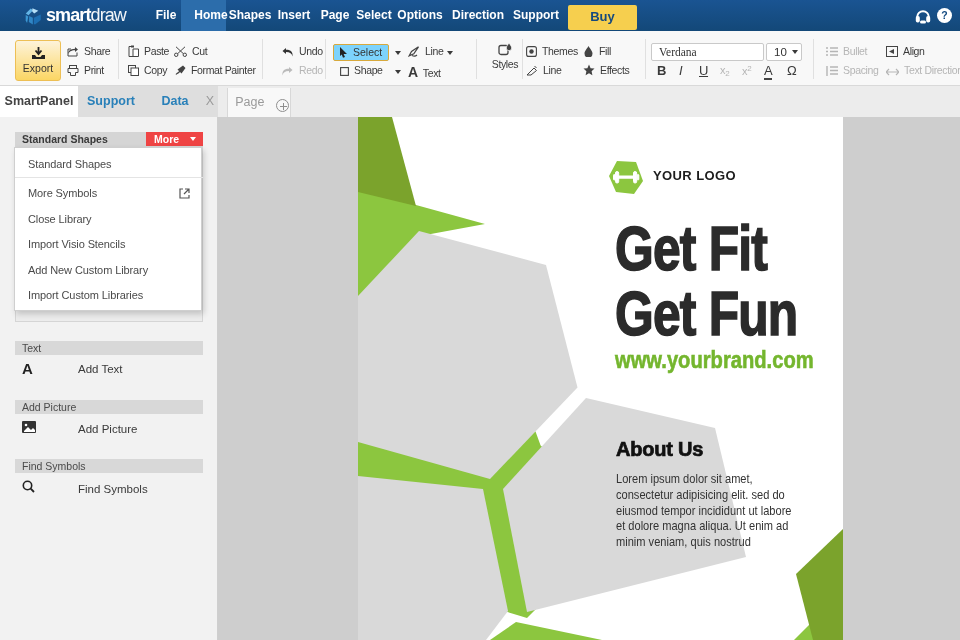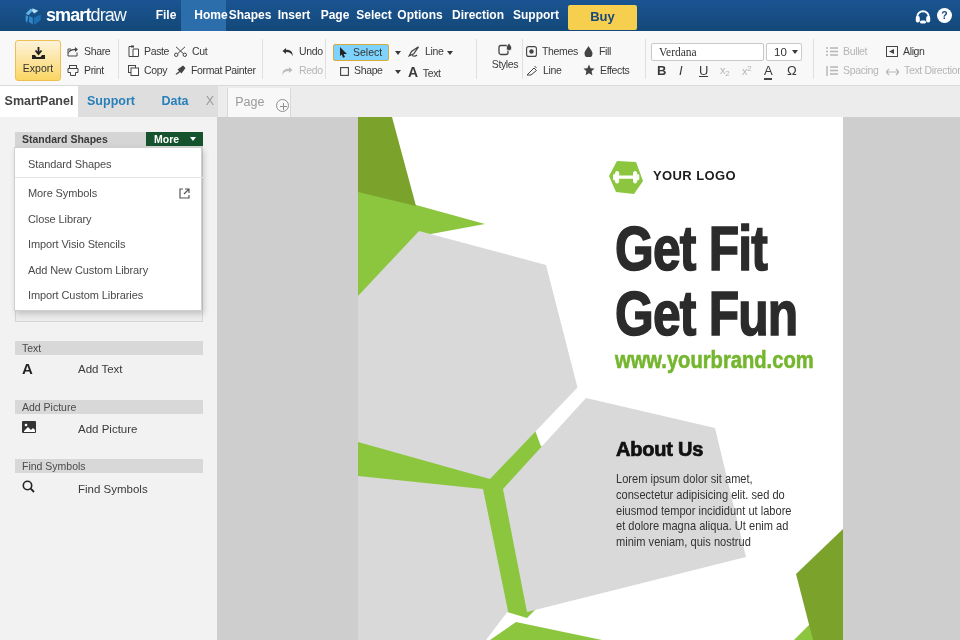--- a/index.html
+++ b/index.html
@@ -46,21 +46,21 @@
 #plus { left:276px; top:99px; width:13px; height:13px; border:1.2px solid #8f8f8f; border-radius:50%; }
 #plus:before { content:""; position:absolute; left:2.9px; top:5.7px; width:7.2px; height:1.2px; background:#8f8f8f; }
 #plus:after { content:""; position:absolute; left:5.9px; top:2.7px; width:1.2px; height:7.2px; background:#8f8f8f; }
 
 
 #main { left:0; top:117px; width:960px; height:523px; background:#cecece; }
 #panel { left:0; top:0; width:218px; height:523px; background:#f2f2f2; border-right:1px solid #cfcfcf; }
 .phead { position:absolute; left:15px; width:188px; height:14px; background:#d8d8d8; font-size:10.5px; color:#4a4a4a; padding:1px 0 0 7px; }
 .pitem { position:absolute; left:46px; font-size:11.5px; color:#3a3a3a;margin-left:32px; }
 #shapehead { left:15px; top:15px; width:188px; height:14px; position:absolute; background:#d5d5d5; font-size:10.5px; font-weight:700; color:#3a3a3a; padding:1px 0 0 7px; }
-#morebtn { position:absolute; right:0; top:0; width:57px; height:14px; background:#14532d; color:#fff; font-size:10.5px; font-weight:700; padding:1px 0 0 8px; }
+#morebtn { position:absolute; right:0; top:0; width:57px; height:14px; background:#ef4444; color:#fff; font-size:10.5px; font-weight:700; padding:1px 0 0 8px; }
 #shapebody { left:15px; top:29px; width:188px; height:176px; position:absolute; background:#ececec; border:1px solid #d5d5d5; }
 #dropdown { left:14px; top:30px; width:188px; height:164px; position:absolute; background:#fff; border:1px solid #cfcfcf; box-shadow:2px 3px 6px rgba(0,0,0,0.18); }
 .ditem { position:absolute; left:13px; font-size:11px; color:#4a4a4a; letter-spacing:-0.1px; }
 #canvas { left:218px; top:0; width:742px; height:523px; }
 
 
 #postersvg { position:absolute; left:140px; top:0; }
 
 
 .pt { position:absolute; white-space:nowrap; }

